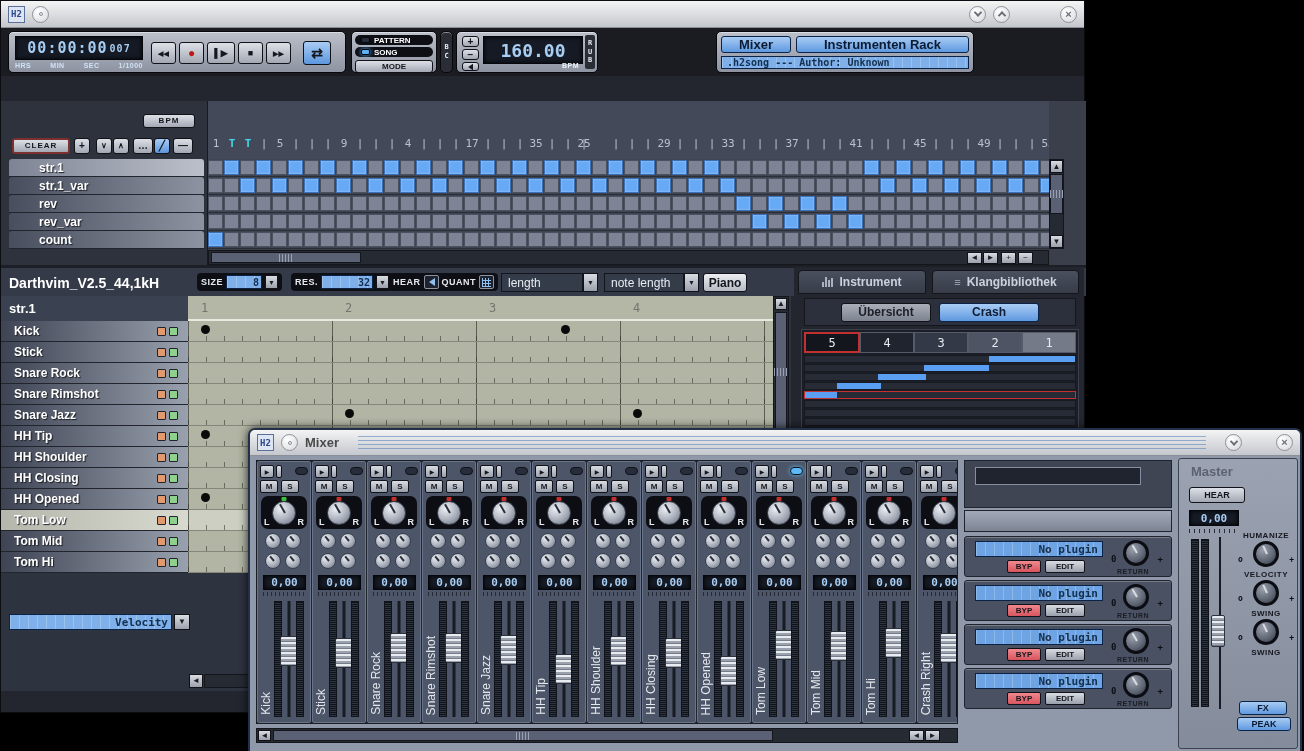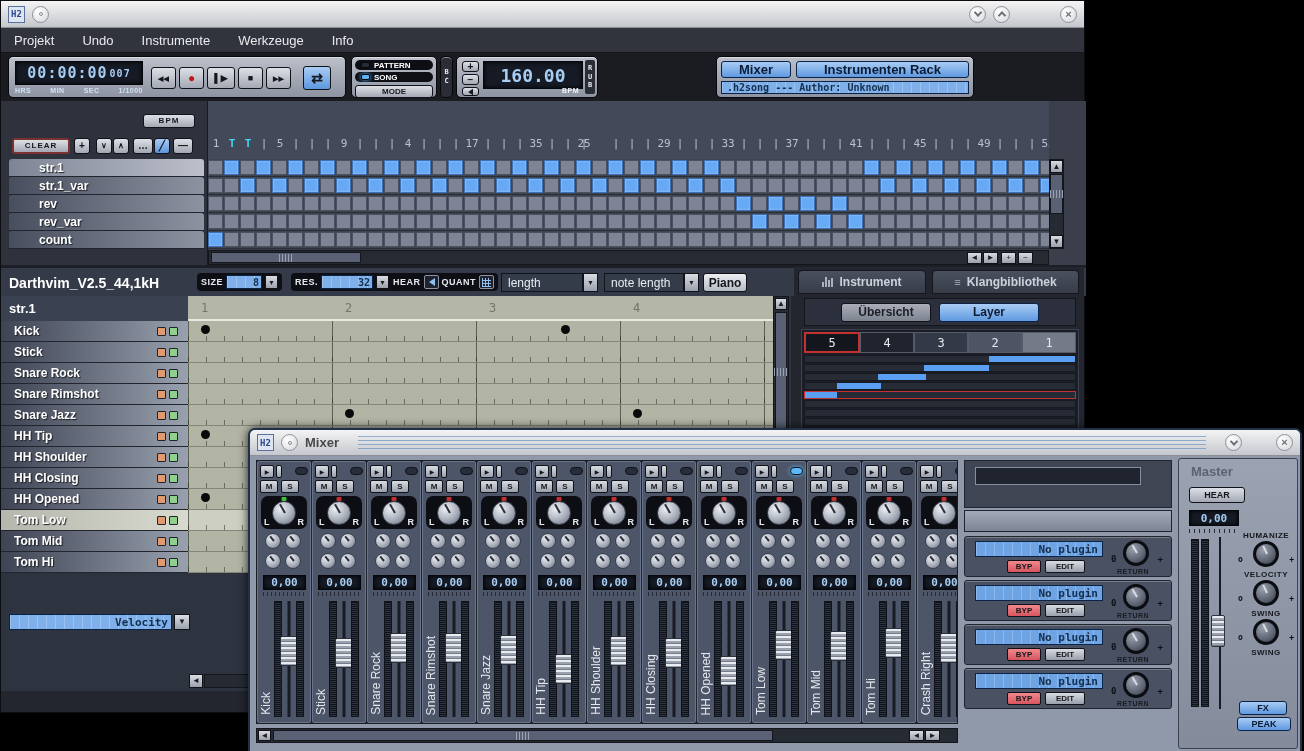--- a/index.html
+++ b/index.html
@@ -262,27 +262,20 @@
       </span>
     <span class="circbtn">
         <span class="chev up"></span>
       </span>
     <span style="width:36px"></span>
     <span class="circbtn">
         <span class="xglyph">×</span>
       </span>
   </div>
 
-  <div id="menubar">
-      <div class="menu-item">Projekt</div>
-      <div class="menu-item">Undo</div>
-      <div class="menu-item">Instrumente</div>
-      <div class="menu-item">Werkzeuge</div>
-      <div class="menu-item">Info</div>
-    </div>
 
   <div id="toolbar">
 
     <div class="panel" style="left:7px;top:3px;width:338px;height:42px">
       <div class="lcd" style="position:absolute;left:6px;top:4px;width:128px;height:24px;font-size:15px;letter-spacing:1px">
         <span>00:00:00</span>
           <span style="font-size:10px;margin-left:2px">007</span>
       </div>
       <div style="position:absolute;left:6px;top:30px;width:128px;display:flex;justify-content:space-between">
         <span class="minilabel" style="color:#cfe2f5">HRS</span>
@@ -944,21 +937,21 @@
           <i style="height:9px"></i>
         </span>
       <span>Instrument</span>
     </div>
     <div class="rp-tab" style="left:138px;width:147px">
       <span style="color:#aab2c0;font-size:11px">≡</span>
       <span>Klangbibliothek</span>
     </div>
     <div id="rp-viewbar">
       <div class="viewbtn gray">Übersicht</div>
-      <div class="viewbtn blue bluebtn">Layer</div>
+      <div class="viewbtn blue bluebtn">Crash</div>
     </div>
     <div id="layer-box">
       <div id="layer-hdr">
           <div class="layer-cell sel" style="background: rgb(20, 22, 29);">5</div>
           <div class="layer-cell" style="background: rgb(32, 36, 46);">4</div>
           <div class="layer-cell" style="background: rgb(52, 57, 71);">3</div>
           <div class="layer-cell" style="background: rgb(78, 84, 100);">2</div>
           <div class="layer-cell" style="background: rgb(116, 122, 136);">1</div>
         </div>
       <div id="layer-rows">

